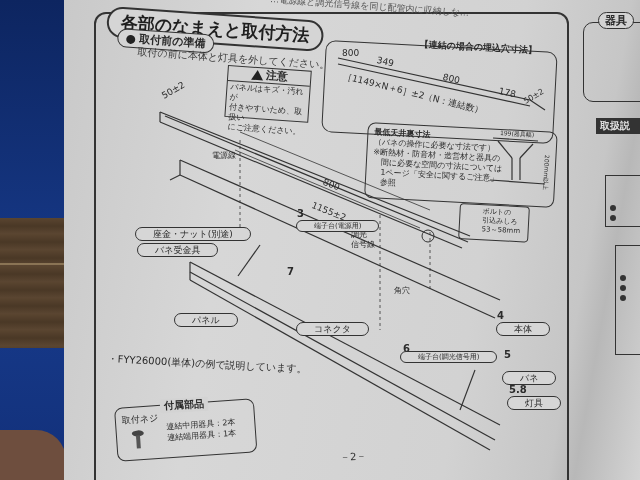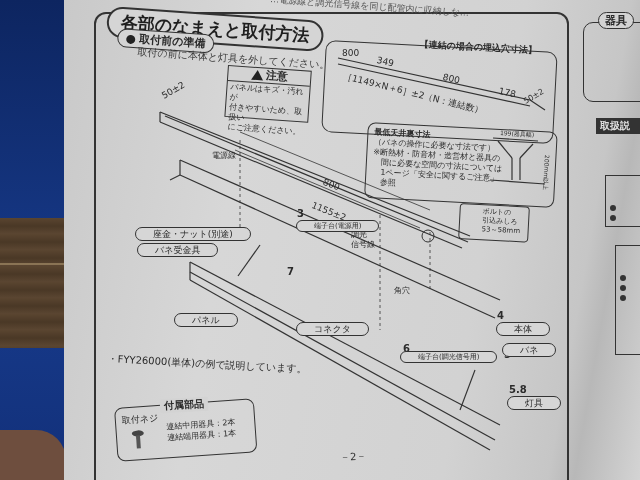--- a/index.html
+++ b/index.html
@@ -176,21 +176,21 @@
 <div class="pill" style="left:135px;top:227px;text-align:right;">座金・ナット(別途)</div>
 <div class="pill" style="left:137px;top:243px;">バネ受金具</div>
 <div class="num" style="left:287px;top:266px;">7</div>
 <div class="pill" style="left:296px;top:278px;margin-top:44px;">コネクタ</div>
 <div class="pill" style="left:174px;top:313px;">パネル</div>
 <div class="num" style="left:497px;top:310px;">4</div>
 <div class="pill" style="left:496px;top:322px;">本体</div>
 <div class="num" style="left:403px;top:343px;">6</div>
 <div class="pill" style="left:400px;top:351px;font-size:7px;line-height:10px;">端子台(調光信号用)</div>
 <div class="num" style="left:504px;top:349px;">5</div>
-<div class="pill" style="left:502px;top:343px;text-align:center;">バネ</div>
+<div class="pill" style="left:502px;top:371px;text-align:center;">バネ</div>
 <div class="num" style="left:509px;top:384px;text-align:center;">5.8</div>
 <div class="pill" style="left:507px;top:396px;">灯具</div>
 
 <div class="note">・FYY26000(単体)の例で説明しています。</div>
 
 <div class="acc-box">
   <div class="acc-left">取付ネジ</div>
   <svg class="screw" viewBox="0 0 14 20">
     <ellipse cx="7" cy="4" rx="6" ry="3" fill="#444"></ellipse>
     <rect x="5" y="6" width="4" height="13" fill="#555"></rect>

